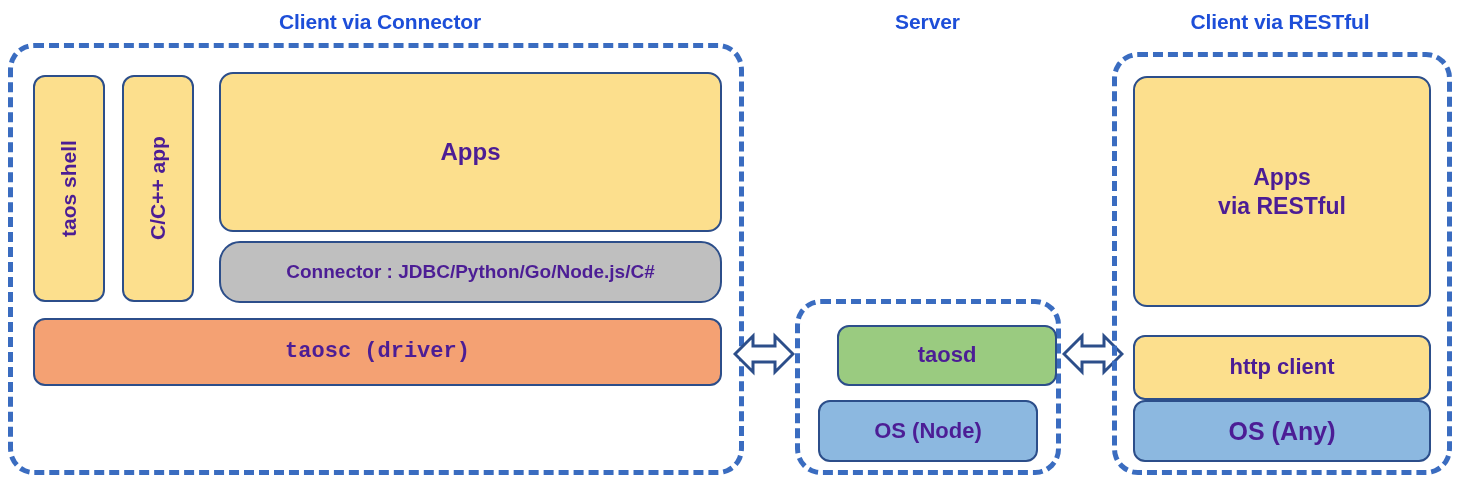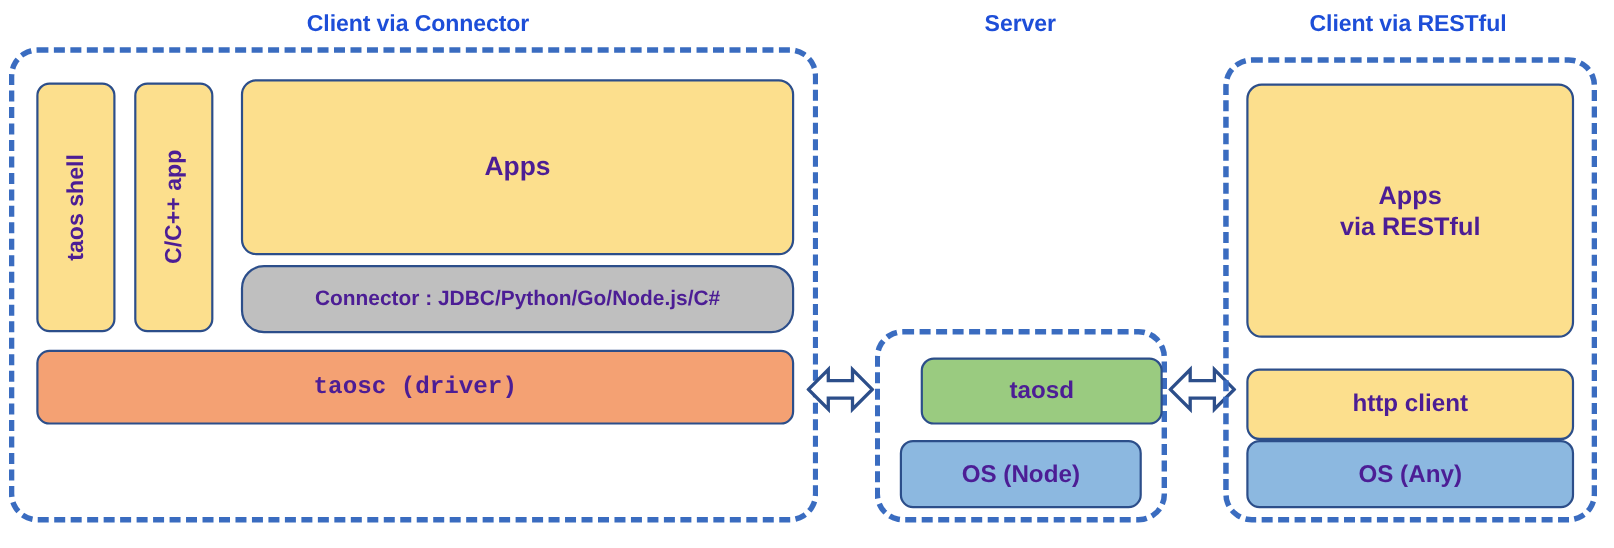--- a/index.html
+++ b/index.html
@@ -114,15 +114,15 @@
 
   <div class="panel" style="left:1112px; top:52px; width:340px; height:423px;"></div>
 
   <div class="box fill-yellow sq" style="left:1133px; top:76px; width:298px; height:231px; font-size:23px; flex-direction:column;">
     <span>Apps</span>
     <span>via RESTful</span>
   </div>
 
   <div class="box fill-yellow" style="left:1133px; top:325px; width:298px; height:65px; font-size:22px;margin-top:10px;">http client</div>
 
-  <div class="box fill-blue" style="left:1133px; top:400px; width:298px; height:62px; font-size:22px;">OS (Any)</div>
+  <div class="box fill-blue" style="left:1133px; top:400px; width:298px; height:62px; font-size:25px;">OS (Any)</div>
 
 </div>
 
 </body></html>

